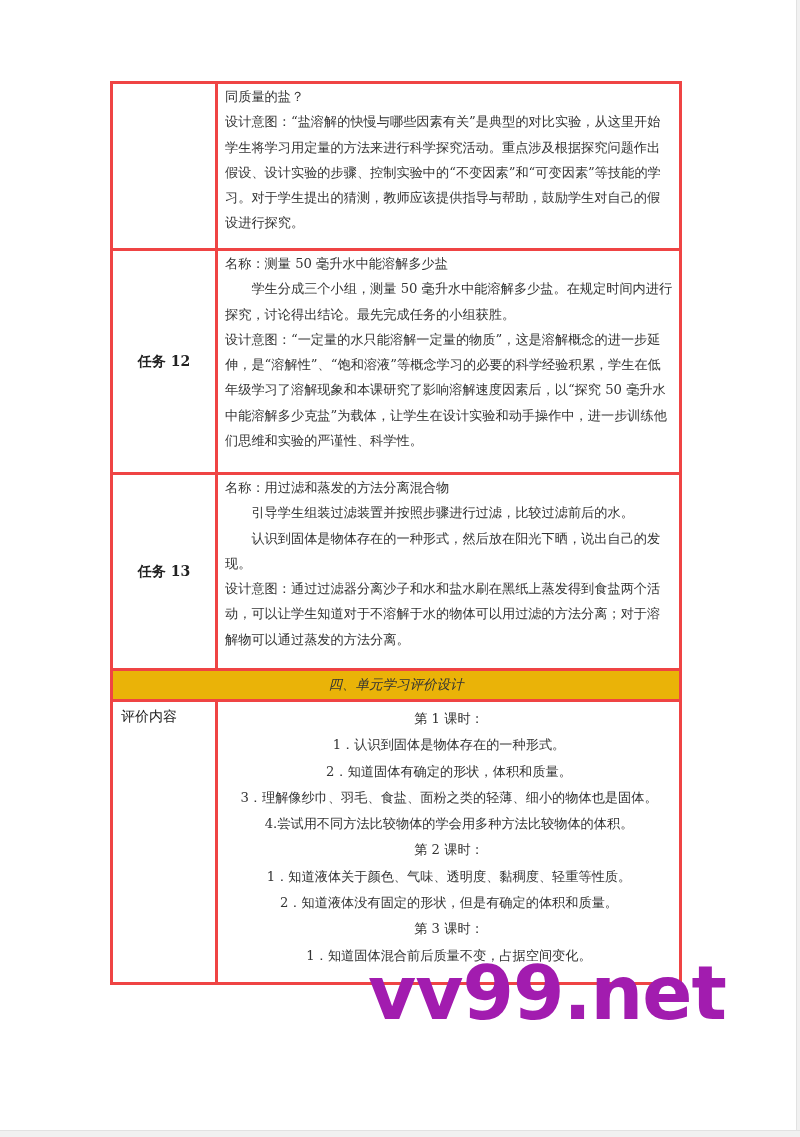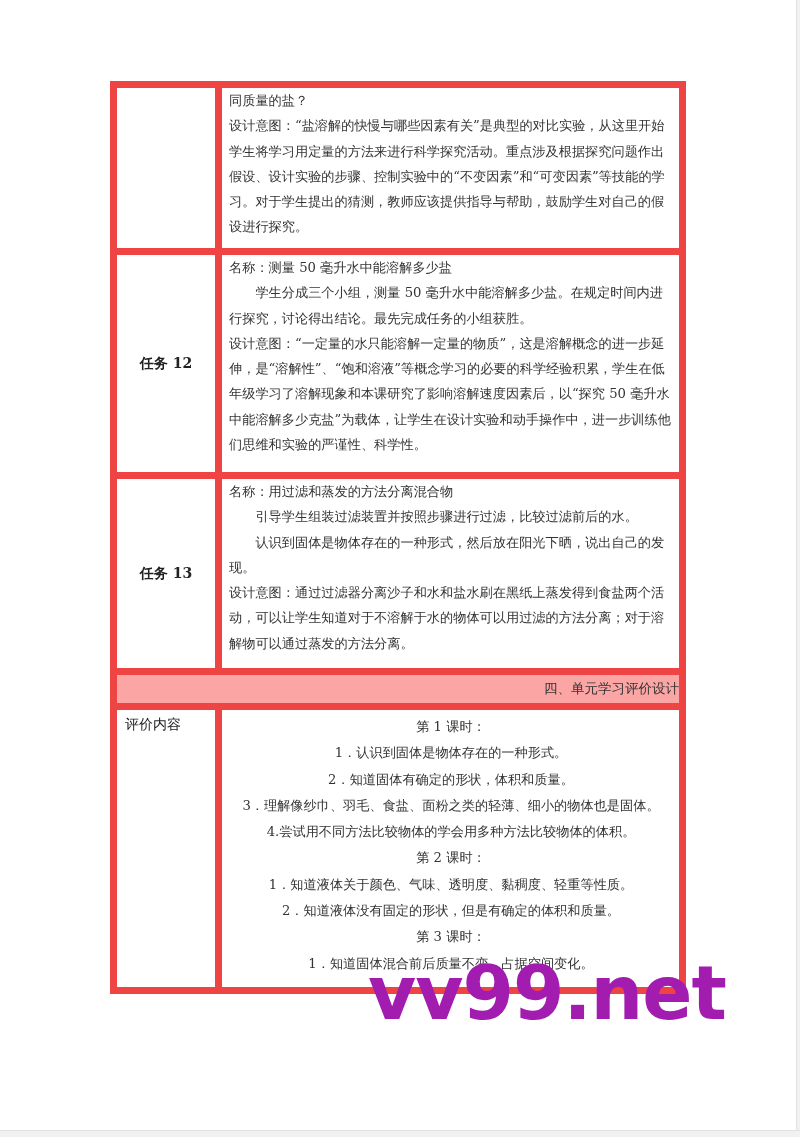--- a/index.html
+++ b/index.html
@@ -8,29 +8,29 @@
     position: relative; overflow: hidden;
     font-family: "DejaVu Serif", "Liberation Serif", serif;
     color: #333333;
   }
   .page-edge-right { position: absolute; left: 796px; top: 0; width: 4px; height: 1137px; background: #f1f1f1; border-left: 1px solid #e2e2e2; }
   .page-edge-bottom { position: absolute; left: 0; top: 1130px; width: 800px; height: 7px; background: #f1f1f1; border-top: 1px solid #e2e2e2; }
   table.doc {
     position: absolute; left: 110px; top: 81px; width: 569px;
     border-collapse: collapse; table-layout: fixed;
   }
-  table.doc td { border: 7px solid #ef4444; vertical-align: top; padding: 0; }
+  table.doc td { border: 3px solid #ef4444; vertical-align: top; padding: 0; }
   col.c1 { width: 105px; }
   col.c2 { width: 464px; }
   .lbl { text-align: center; vertical-align: middle !important; font-weight: bold; font-size: 14px; color: #222; margin-left: 32px; }
   .lbl-top { font-weight: normal; font-size: 14px; color: #222; padding: 6px 0 0 8px !important; }
   .cell { padding: 0 6px 0 7px !important; font-size: 13.2px; line-height: 25.3px; color: #333; }
   .p { margin: 0; }
   .indent { text-indent: 2em; }
-  .section-hdr { background: #fca5a5; text-align: right; vertical-align: middle !important; font-size: 13.5px; height: 28px; color: #333; }
+  .section-hdr { background: #eab308; text-align: center; vertical-align: middle !important; font-size: 13.5px; height: 28px; color: #333; font-style: italic; }
   .hdr-cell { font-weight: bold; font-size: 14px; padding: 4px 0 0 8px !important; height: 21px; color: #222; }
   .content-cell { padding: 4px 6px 10px 7px !important; font-size: 13.2px; line-height: 26.3px; text-align: center; }
   .watermark {
     position: absolute; left: 368px; top: 956px;
     font-family: "DejaVu Sans", "Liberation Sans", sans-serif;
     font-weight: bold; font-size: 74px; letter-spacing: -1px;
     color: #a21caf; pointer-events: none; line-height: 1;
   }
 </style>
 </head>

